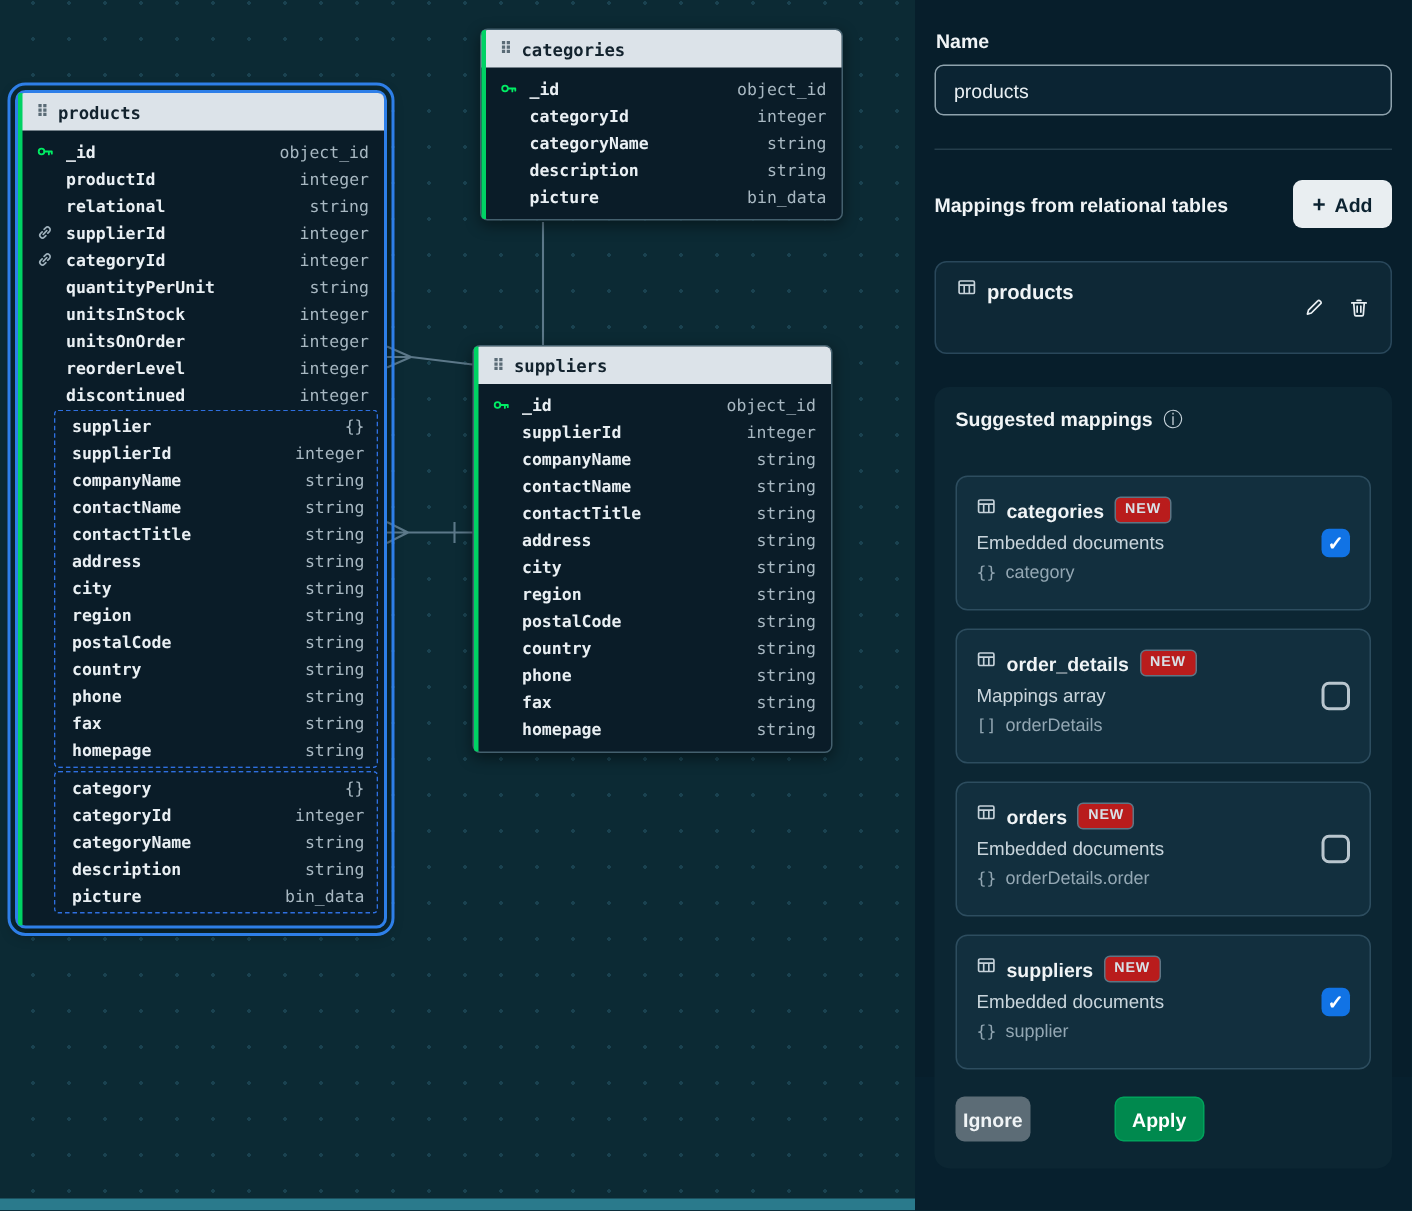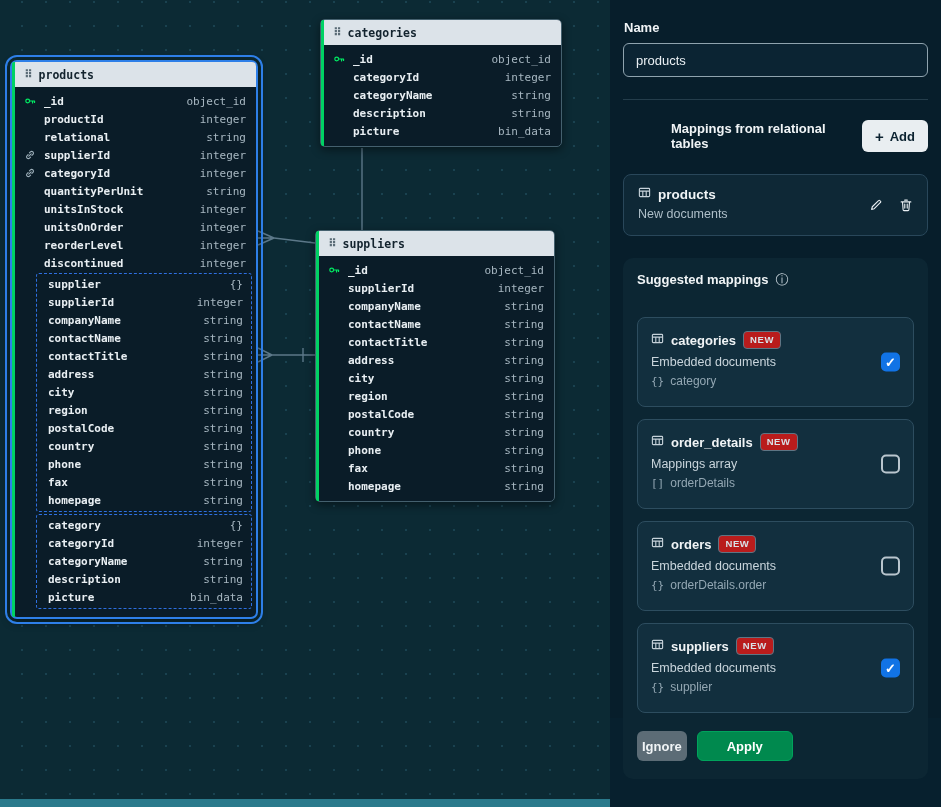--- a/index.html
+++ b/index.html
@@ -65,21 +65,21 @@
     padding:20px 13px 0 13px; position:relative;
   }
   .name-label { color:#F0F4F6; font-weight:bold; font-size:13px; margin:0 0 8px 1px; }
   .name-input {
     width:100%; height:34px; background:#0B2433; border:1px solid #8FA3AE;
     border-radius:6px; color:#E9EFF3; font-size:13px; padding:0 12px;
     font-family:"Liberation Sans", sans-serif;
   }
   .divider { border:none; border-top:1px solid #243D4B; margin:22px 0 20px; }
   .map-header-row { display:flex; align-items:center; justify-content:space-between; margin-bottom:22px; }
-  .map-header { color:#F0F4F6; font-weight:bold; font-size:13px;margin-left:48px; }
+  .map-header { color:#F0F4F6; font-weight:bold; font-size:13px; }
   .add-btn {
     display:flex; align-items:center; gap:6px; background:#E9EEF1; color:#0B2230;
     border:none; border-radius:6px; height:32px; padding:0 13px;
     font-weight:bold; font-size:13px; font-family:"Liberation Sans", sans-serif; cursor:pointer;
   }
   .plus { font-size:15px; font-weight:bold; line-height:1; }
 
   .mapping-card {
     position:relative; background:#0E2836; border:1px solid #29475A;
     border-radius:8px; padding:10px 14px; margin-bottom:22px; min-height:62px;
@@ -116,21 +116,21 @@
   .checkbox.checked { background:var(--checkbox-blue,#1173E5); color:#fff; font-size:13px; font-weight:bold; }
   .checkbox.unchecked { border:2px solid #B9C6CE; background:transparent; }
 
   .actions { display:flex; gap:10px; margin-top:18px; }
   .ignore-btn {
     background:#5C6C76; color:#F0F4F6; border:none; border-radius:6px; height:30px;
     padding:0 5px; font-size:13px; font-weight:bold; font-family:"Liberation Sans", sans-serif; cursor:pointer;
   }
   .apply-btn {
     background:var(--apply-green,#00894E); color:#fff; border:1px solid #00A35C; border-radius:6px; height:30px;
-    padding:0 29px; font-size:13px; font-weight:bold; font-family:"Liberation Sans", sans-serif; cursor:pointer;
+    padding:0 11px; font-size:13px; font-weight:bold; font-family:"Liberation Sans", sans-serif; cursor:pointer;margin-left:46px;
   }
 </style>
 </head>
 <body>
 
 <div class="app">
 
   <div class="canvas">
 
     <svg class="connectors" width="610" height="807">
@@ -455,21 +455,20 @@
 
     <div id="mapping-list">
         <div class="mapping-card">
           <div class="mc-title-row">
             <span class="tbl-ico"><svg width="13" height="13" viewBox="0 0 14 14" fill="none" stroke="#C6D2DA" stroke-width="1.2">
                 <rect x="1.5" y="2.5" width="11" height="9" rx="1"></rect>
                 <path d="M1.5 5.5h11M5.17 5.5v6M8.84 5.5v6"></path>
               </svg></span>
             <span class="mc-title">products</span>
           </div>
-          <div class="mc-sub">New documents</div>
           <div class="mc-actions">
             <span class="act">
               <svg width="14" height="14" viewBox="0 0 16 16" fill="none" stroke="#E9EFF3" stroke-width="1.3" stroke-linejoin="round">
                 <path d="M3 13l.8-3L10.9 2.9a1.1 1.1 0 0 1 1.6 0l.6.6a1.1 1.1 0 0 1 0 1.6L6 12.2 3 13z"></path>
               </svg>
             </span>
             <span class="act">
               <svg width="14" height="14" viewBox="0 0 16 16" fill="none" stroke="#E9EFF3" stroke-width="1.3" stroke-linecap="round">
                 <path d="M2.5 4.5h11M6.5 2.5h3M4 4.5l.7 9a1 1 0 0 0 1 .9h4.6a1 1 0 0 0 1-.9l.7-9M6.6 7v4.5M9.4 7v4.5"></path>
               </svg>

